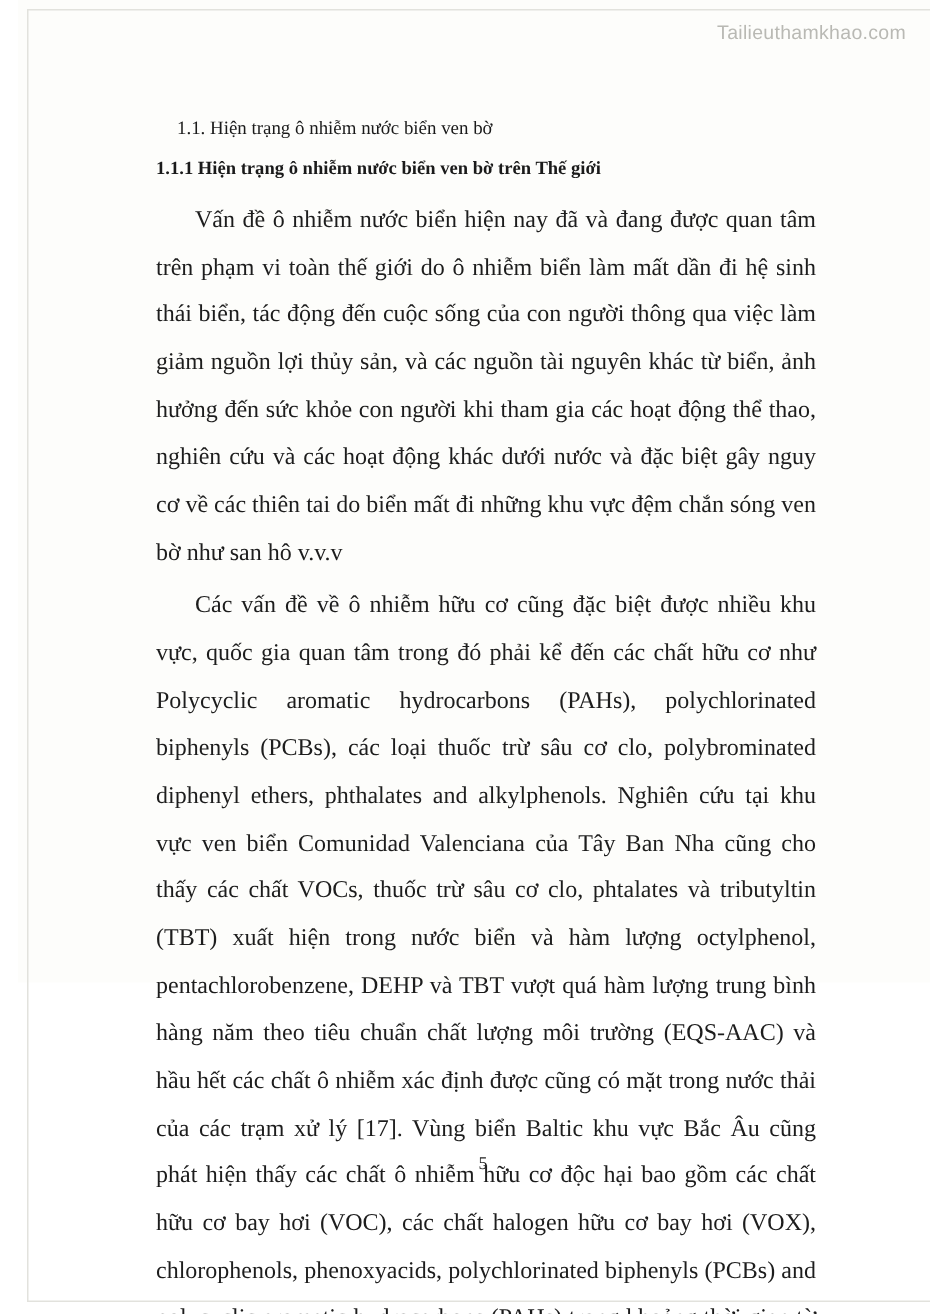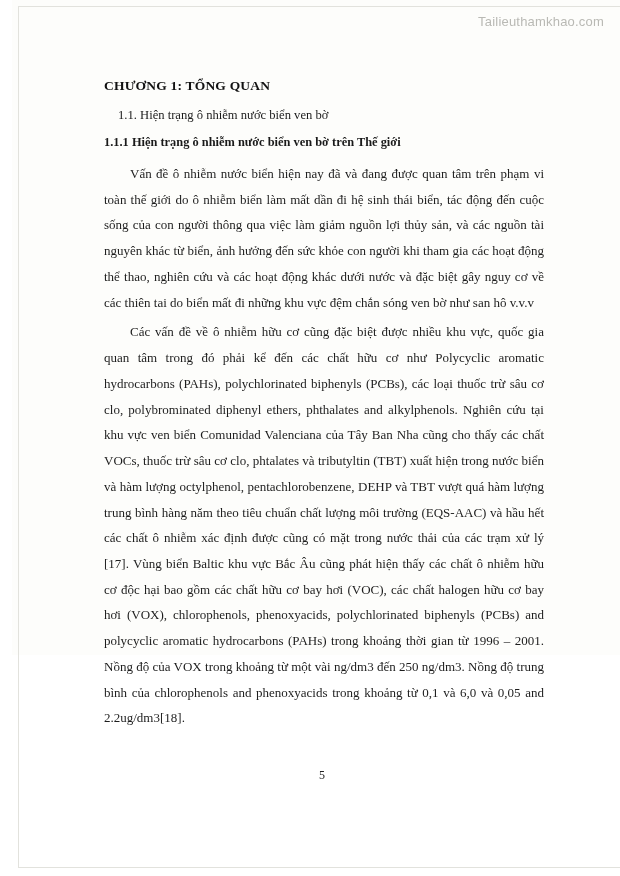--- a/index.html
+++ b/index.html
@@ -60,21 +60,21 @@
     margin: 0 0 12px 14px;
     color: #1a1a1a;
   }
   h3.subsection {
     font-size: 12.4px;
     font-weight: bold;
     margin: 0 0 11px 0;
     color: #1a1a1a;
   }
   p.para {
-    font-size: 13px;
+    font-size: 16px;
     line-height: 1.98;
     text-align: justify;
     text-indent: 26px;
     margin: 0 0 4px 0;
     color: #1d1d1d;
     -webkit-font-smoothing: antialiased;
   }
   .pagenum {
     position: absolute;
     top: 768px;
@@ -87,21 +87,20 @@
 </style>
 </head>
 <body>
 
 <div class="page">
   <div class="scan-frame"></div>
 
   <div class="watermark">Tailieuthamkhao.com</div>
 
   <div class="content">
-    <h1 class="chapter">CHƯƠNG 1: TỔNG QUAN</h1>
     <h2 class="section">1.1. Hiện trạng ô nhiễm nước biển ven bờ</h2>
     <h3 class="subsection">1.1.1  Hiện trạng ô nhiễm nước biển ven bờ trên Thế giới</h3>
 
     <p class="para">Vấn đề ô nhiễm nước biển hiện nay đã và đang được quan tâm trên phạm vi toàn thế giới do ô nhiễm biển làm mất dần đi hệ sinh thái biển, tác động đến cuộc sống của con người thông qua việc làm giảm nguồn lợi thủy sản, và các nguồn tài nguyên khác từ biển, ảnh hưởng đến sức khỏe con người khi tham gia các hoạt động thể thao, nghiên cứu và các hoạt động khác dưới nước và đặc biệt gây nguy cơ về các thiên tai do biển mất đi những khu vực đệm chắn sóng ven bờ như san hô v.v.v</p>
     <p class="para">Các vấn đề về ô nhiễm hữu cơ cũng đặc biệt được nhiều khu vực, quốc gia quan tâm trong đó phải kể đến các chất hữu cơ như Polycyclic aromatic hydrocarbons (PAHs), polychlorinated biphenyls (PCBs), các loại thuốc trừ sâu cơ clo, polybrominated diphenyl ethers, phthalates and alkylphenols. Nghiên cứu tại khu vực ven biển Comunidad Valenciana của Tây Ban Nha cũng cho thấy các chất VOCs, thuốc trừ sâu cơ clo, phtalates và tributyltin (TBT) xuất hiện trong nước biển và hàm lượng octylphenol, pentachlorobenzene, DEHP và TBT vượt quá hàm lượng trung bình hàng năm theo tiêu chuẩn chất lượng môi trường (EQS-AAC) và hầu hết các chất ô nhiễm xác định được cũng có mặt trong nước thải của các trạm xử lý [17]. Vùng biển Baltic khu vực Bắc Âu cũng phát hiện thấy các chất ô nhiễm hữu cơ độc hại bao gồm các chất hữu cơ bay hơi (VOC), các chất halogen hữu cơ bay hơi (VOX), chlorophenols, phenoxyacids, polychlorinated biphenyls (PCBs) and polycyclic aromatic hydrocarbons (PAHs) trong khoảng thời gian từ 1996 – 2001. Nồng độ của VOX trong khoảng từ một vài ng/dm3 đến 250 ng/dm3. Nồng độ trung bình của chlorophenols and phenoxyacids trong khoảng từ 0,1 và 6,0 và 0,05 and 2.2ug/dm3[18].</p>
   </div>
 
   <div class="pagenum">5</div>
 </div>
 

